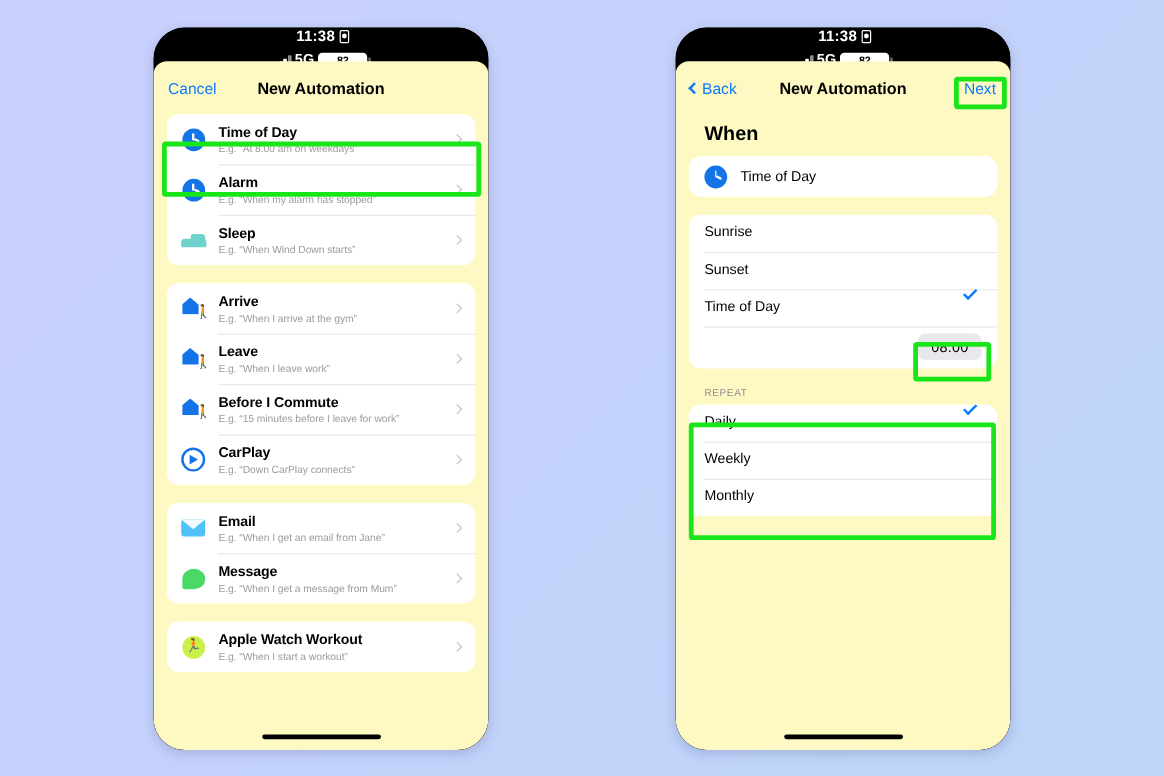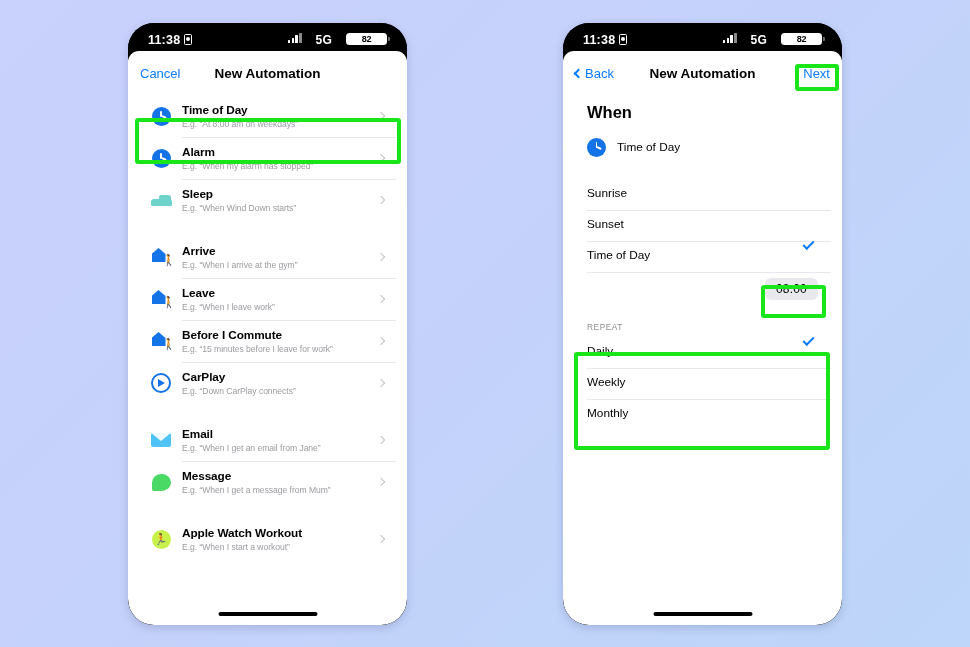--- a/index.html
+++ b/index.html
@@ -32,23 +32,24 @@
     height: 33px;
     background: #000;
     color: #fff;
     display: flex;
     align-items: center;
     justify-content: space-between;
     padding: 0 17px 0 20px;
     font-size: 12.5px;
     font-weight: bold;
     letter-spacing: .2px;
+    flex-direction: column;
   }
   .sb-left { display: flex; align-items: center; gap: 4px; }
-  .sb-right { display: flex; align-items: flex-start; gap: 14px; }
+  .sb-right { display: flex; align-items: flex-end; gap: 3px; }
   .lockglyph {
     display: inline-block; width: 8px; height: 11px;
     border: 1.3px solid #fff; border-radius: 1.5px;
     position: relative;
   }
   .lockglyph::after {
     content: ""; position: absolute; left: 1px; top: 2.2px;
     width: 4px; height: 4px; background: #fff; border-radius: 50%;
   }
   .bars { display: flex; align-items: flex-end; gap: 1.4px; height: 10px; }
@@ -69,21 +70,21 @@
   }
   .batt-nub {
     width: 2px; height: 4.5px; background: #6b6b6b;
     border-radius: 0 1px 1px 0; margin-left: 1px;
   }
 
   
   .sheet {
     position: absolute;
     left: 0; right: 0; top: 28px; bottom: 0;
-    background: #ffffff;
+    background: #fef9c3;
     border-radius: 11px 11px 26px 26px;
     overflow: hidden;
   }
 
   
   .navbar {
     height: 44px;
     display: flex; align-items: center;
     padding: 0 12px;
     position: relative;

